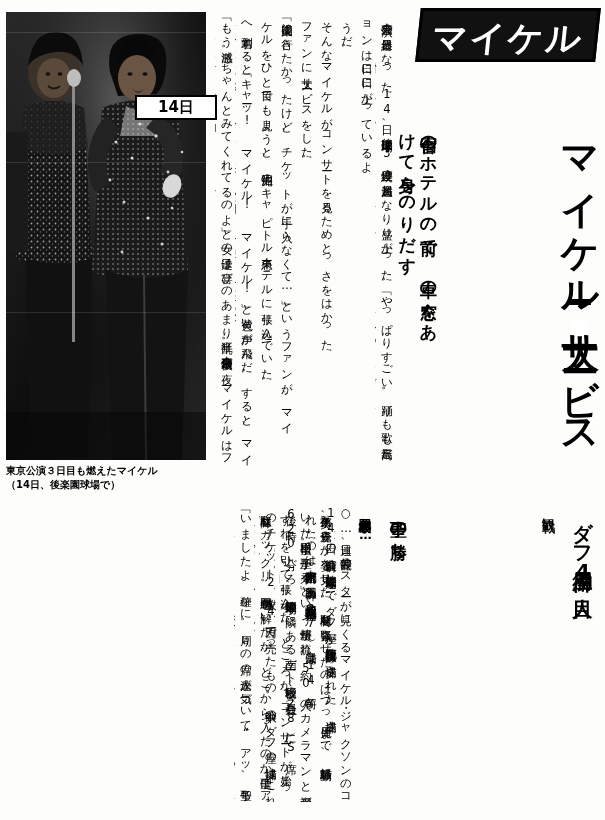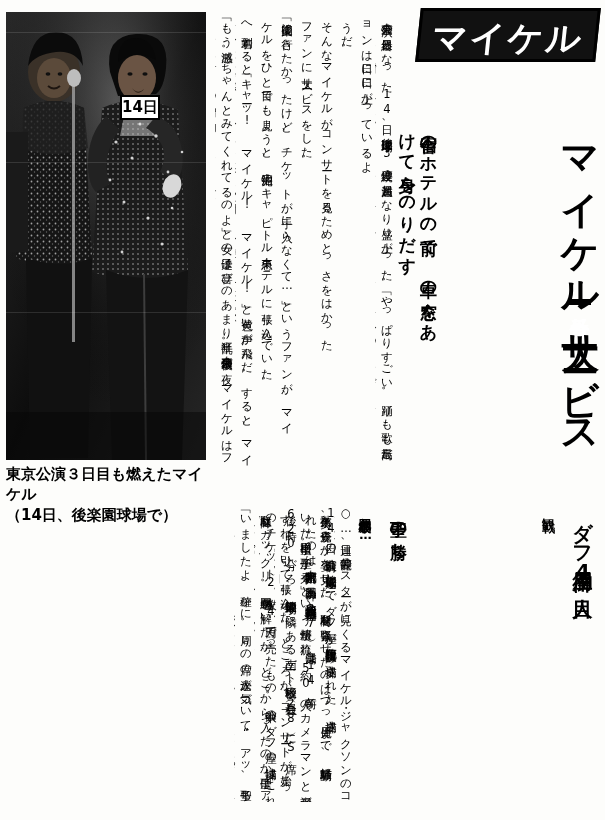--- a/index.html
+++ b/index.html
@@ -54,24 +54,24 @@
     width: 172px;
     font-family: "DejaVu Sans", sans-serif;
     font-weight: bold;
     font-style: italic;
     font-size: 26px;
     text-align: center;
     letter-spacing: 1px;
   }
   .date-badge {
     position: absolute;
-    left: 120px;
+    left: 135px;
     top: 95px;
     border: 2px solid #000;
-    padding: 1px 0;
+    padding: 1px 21px;
     font-size: 15px;
     font-family: "DejaVu Sans", sans-serif;
     font-weight: bold;
     background: #fff;
   }
 
   
   .vtext {
     writing-mode: vertical-rl;
     text-orientation: upright;
@@ -140,21 +140,21 @@
     background: #1a1a1a;
     overflow: hidden;
   }
   .photo svg { display: block; }
   .photo-caption {
     position: absolute;
     left: 6px;
     top: 464px;
     width: 205px;
     font-family: "DejaVu Sans", sans-serif;
-    font-size: 15px;
+    font-size: 10px;
     line-height: 1.35;
     font-weight: bold;
   }
 
   
   .lower {
     position: absolute;
     left: 0;
     top: 500px;
     width: 605px;

